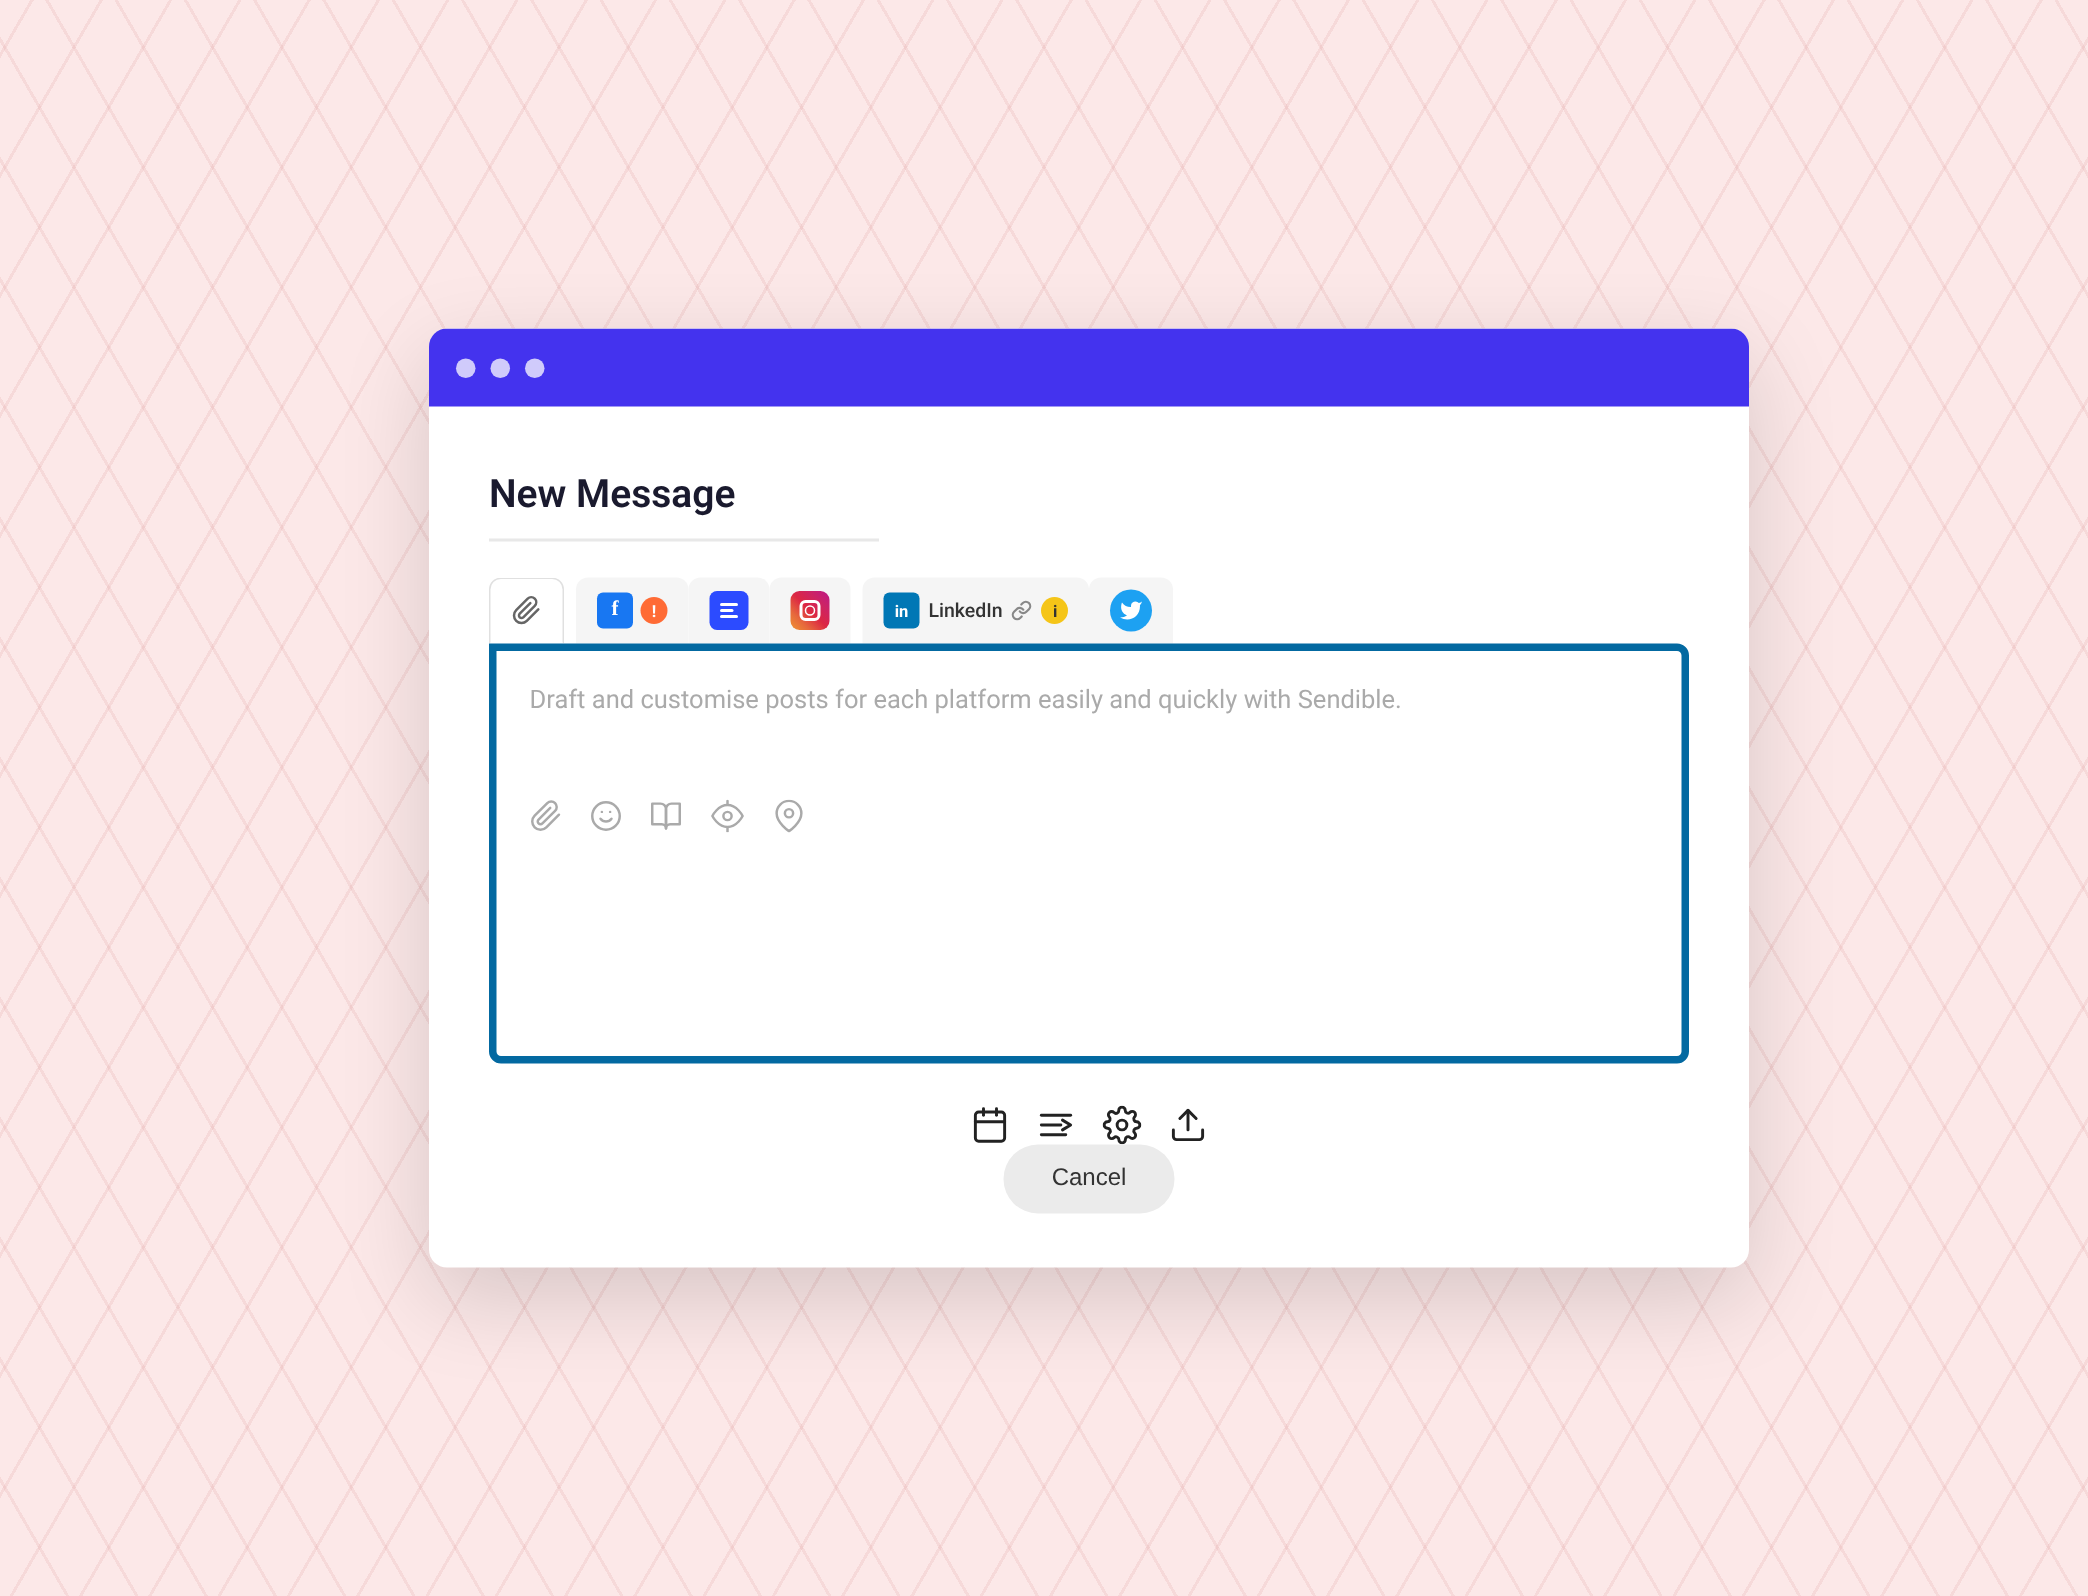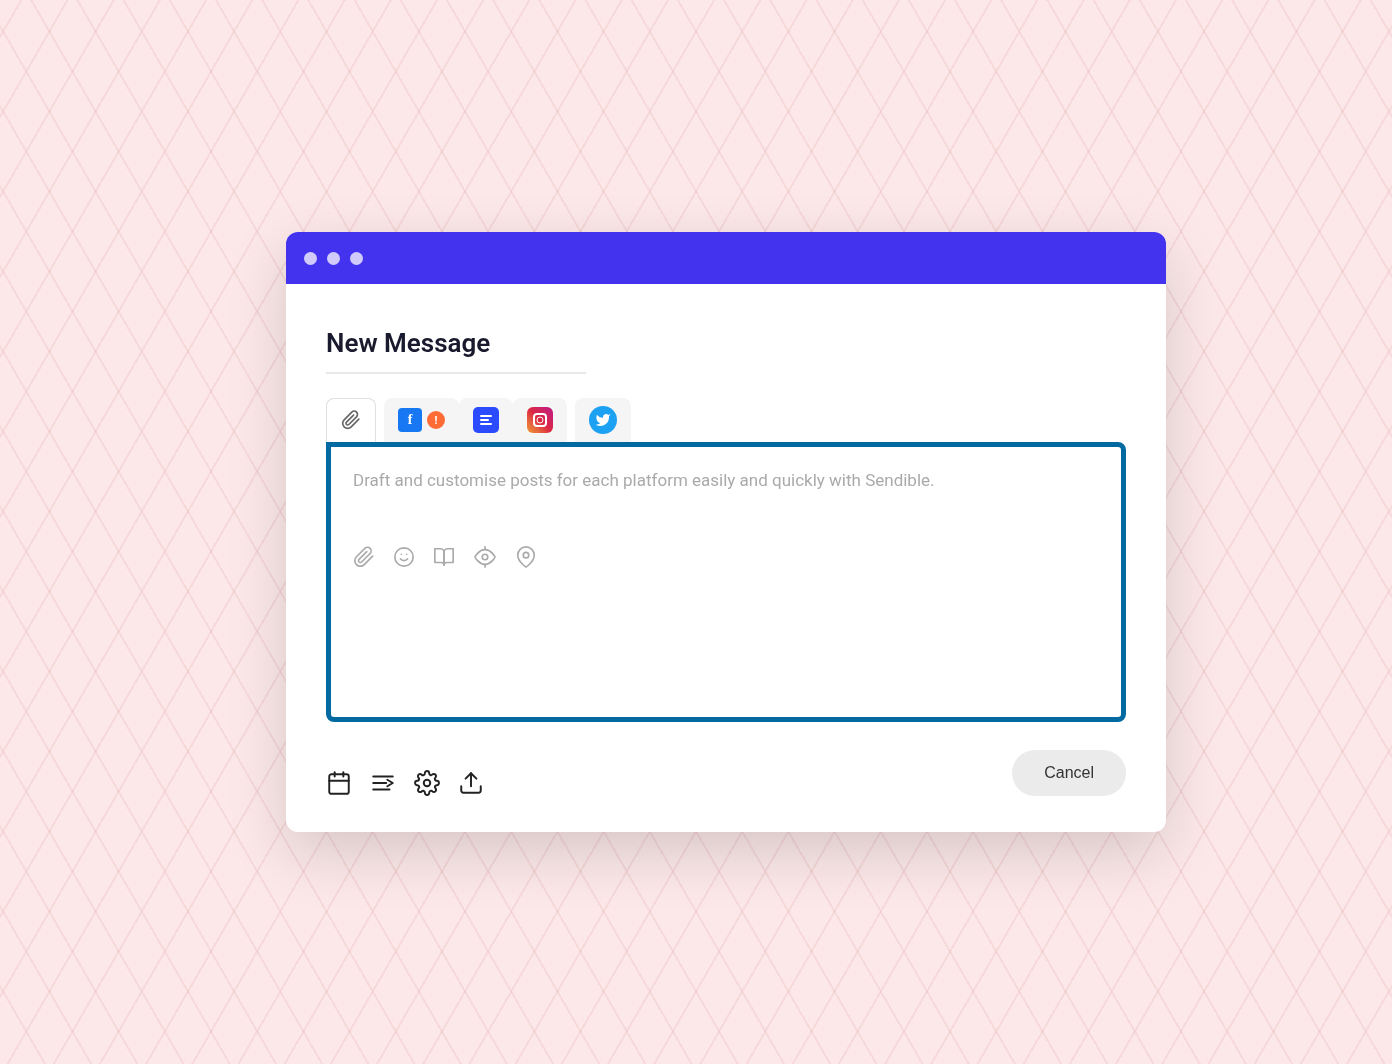--- a/index.html
+++ b/index.html
@@ -275,23 +275,24 @@
 
     .toolbar-icon {
       font-size: 22px;
       color: #999;
       cursor: pointer;
     }
 
     
     .bottom-actions {
       display: flex;
-      align-items: flex-end;
+      align-items: center;
       justify-content: space-between;
       margin-top: 28px;
+      flex-direction: column;
     }
 
     .bottom-tools {
       display: flex;
       align-items: center;
       gap: 18px;
     }
 
     .tool-icon {
       font-size: 22px;
@@ -378,20 +379,33 @@
       </div>
 
       <div class="tab-item">
         <div class="instagram-icon">
           <div class="instagram-inner"></div>
         </div>
       </div>
 
       <div class="tab-separator"></div>
 
+      <div class="tab-item" style="min-width: 110px;">
+        <div class="linkedin-tab">
+          <div class="linkedin-icon">in</div>
+          <span class="linkedin-label">LinkedIn</span>
+          <span class="link-icon-small icon-svg">
+            <svg width="14" height="14" viewBox="0 0 24 24" fill="none" stroke="#888" stroke-width="2.5" stroke-linecap="round" stroke-linejoin="round">
+              <path d="M10 13a5 5 0 007.54.54l3-3a5 5 0 00-7.07-7.07l-1.72 1.71"></path>
+              <path d="M14 11a5 5 0 00-7.54-.54l-3 3a5 5 0 007.07 7.07l1.71-1.71"></path>
+            </svg>
+          </span>
+          <div class="info-icon">i</div>
+        </div>
+      </div>
 
       <div class="tab-item">
         <div class="twitter-icon">
           <svg width="16" height="16" viewBox="0 0 24 24" fill="white">
             <path d="M23 3a10.9 10.9 0 01-3.14 1.53 4.48 4.48 0 00-7.86 3v1A10.66 10.66 0 013 4s-4 9 5 13a11.64 11.64 0 01-7 2c9 5 20 0 20-11.5a4.5 4.5 0 00-.08-.83A7.72 7.72 0 0023 3z"></path>
           </svg>
         </div>
       </div>
     </div>
 

